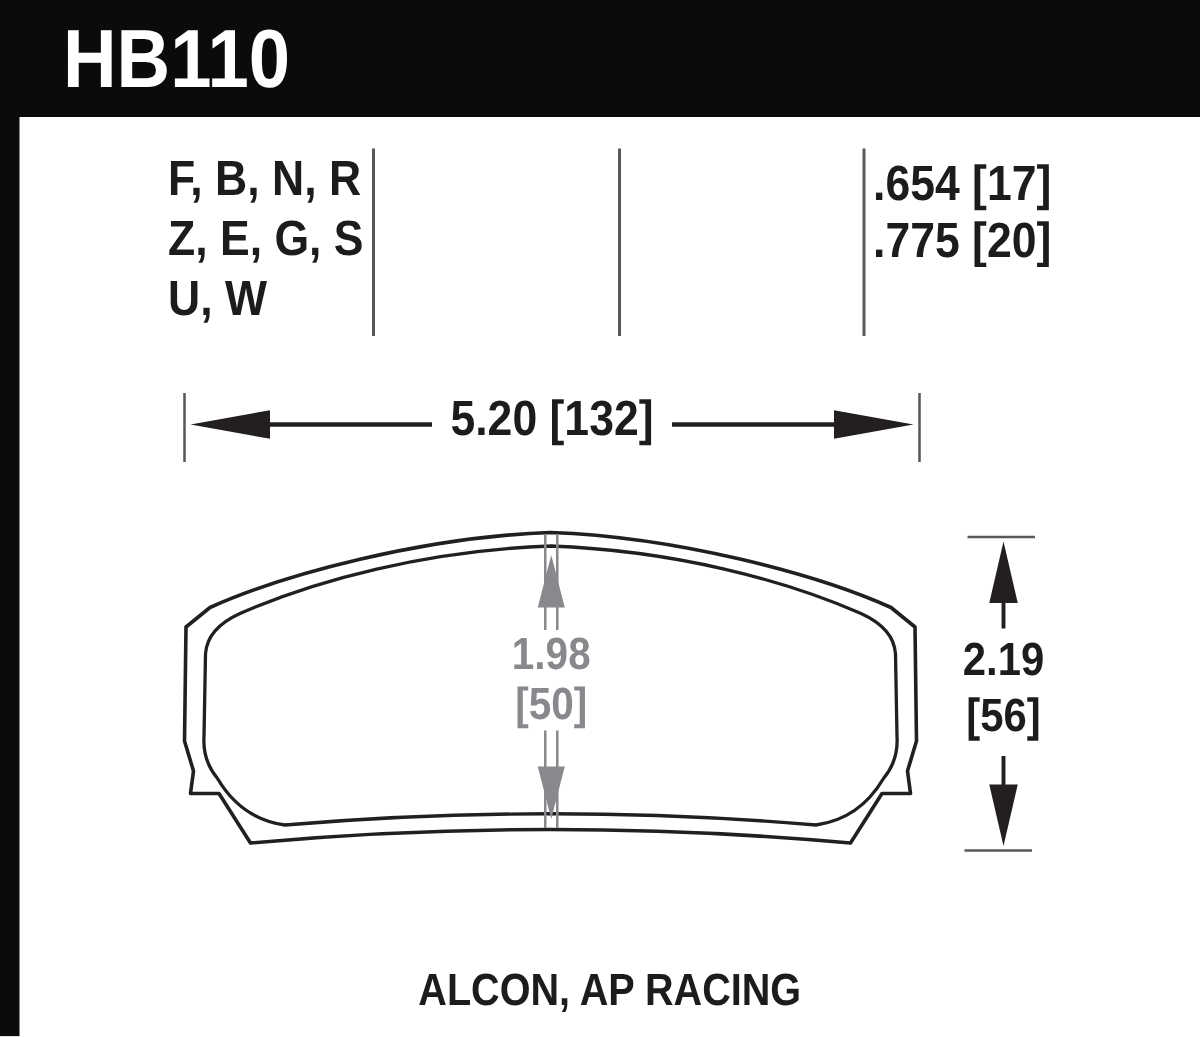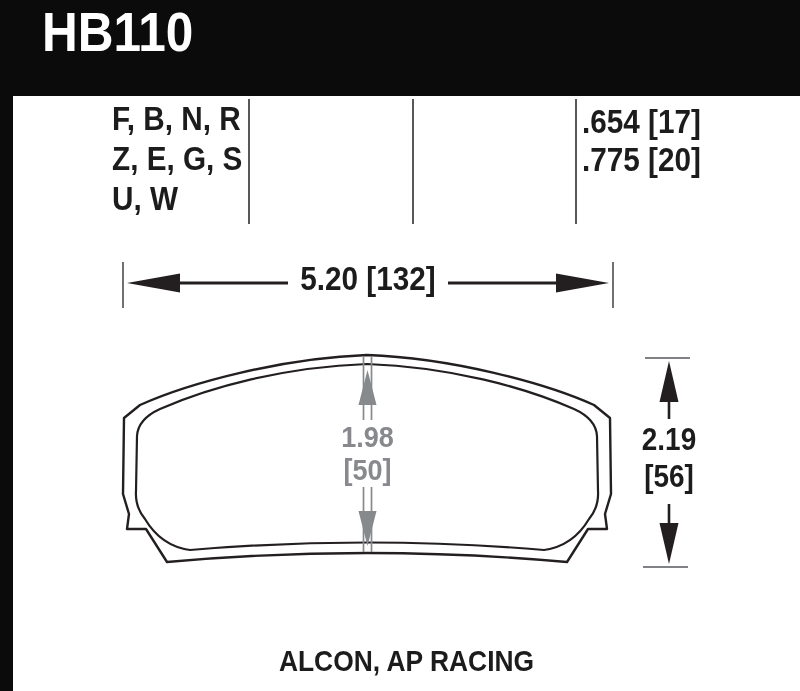--- a/index.html
+++ b/index.html
@@ -1,21 +1,21 @@
 <!DOCTYPE html>
 <html><head>
 <meta charset="utf-8">
 <style>
   html,body{margin:0;padding:0;background:#fff;}
   .page{
     position:relative;width:800px;height:691px;background:#ffffff;
     overflow:hidden;font-family:"Liberation Sans",sans-serif;color:#1c1c1c;
   }
   .left-strip{position:absolute;left:0;top:0;width:13px;height:691px;background:#0b0b0b;}
-  .banner{position:absolute;left:0;top:0;width:800px;height:96px;background:#0b0b0b;display:flex;align-items:flex-start;}
+  .banner{position:absolute;left:0;top:0;width:800px;height:78px;background:#0b0b0b;display:flex;align-items:center;}
   .part-number{
     color:#ffffff;font-size:55px;font-weight:bold;letter-spacing:0;
     margin-left:42px;transform:scaleX(0.9);transform-origin:left center;white-space:nowrap;
   }
   .divider{position:absolute;top:99px;width:2px;height:125px;background:#56585c;}
   .divider.d1{left:248px;}
   .divider.d2{left:412px;}
   .divider.d3{left:575px;}
   .compound-codes{
     position:absolute;left:112px;top:99px;font-size:33px;font-weight:bold;line-height:40px;

